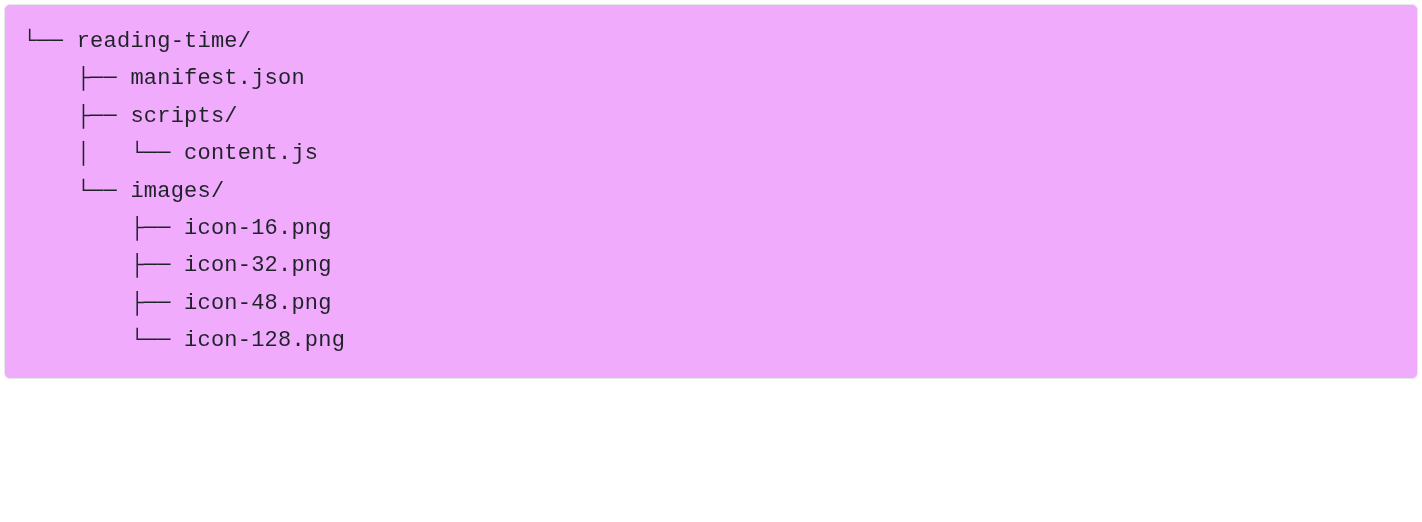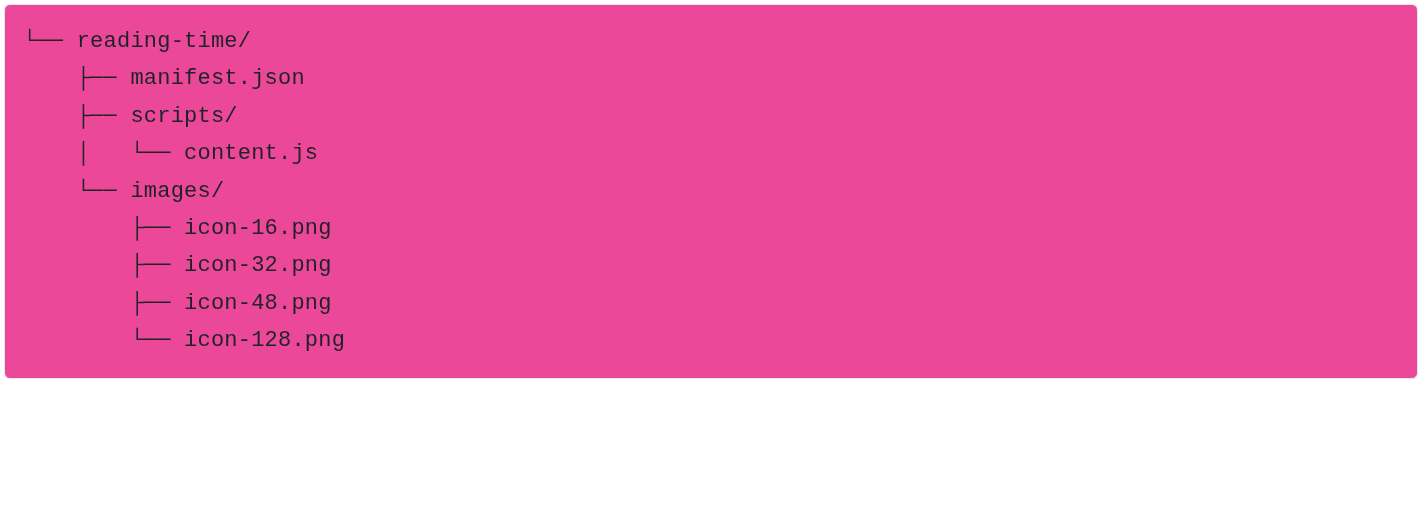--- a/index.html
+++ b/index.html
@@ -6,21 +6,21 @@
       margin: 0;
       padding: 0;
       box-sizing: border-box;
     }
     body {
       font-family: "SFMono-Regular", Consolas, "Liberation Mono", Menlo, Courier, monospace;
       background: #ffffff;
       padding: 4px;
     }
     .code-block {
-      background: #ec4899;
+      background: #f0abfc;
       border: 1px solid #e5e7eb;
       border-radius: 6px;
       padding: 18px 18px 18px 18px;
       font-size: 22px;
       line-height: 1.7;
       color: #1f2328;
       white-space: pre;
       overflow-x: auto;
       letter-spacing: 0.01em;
     }

